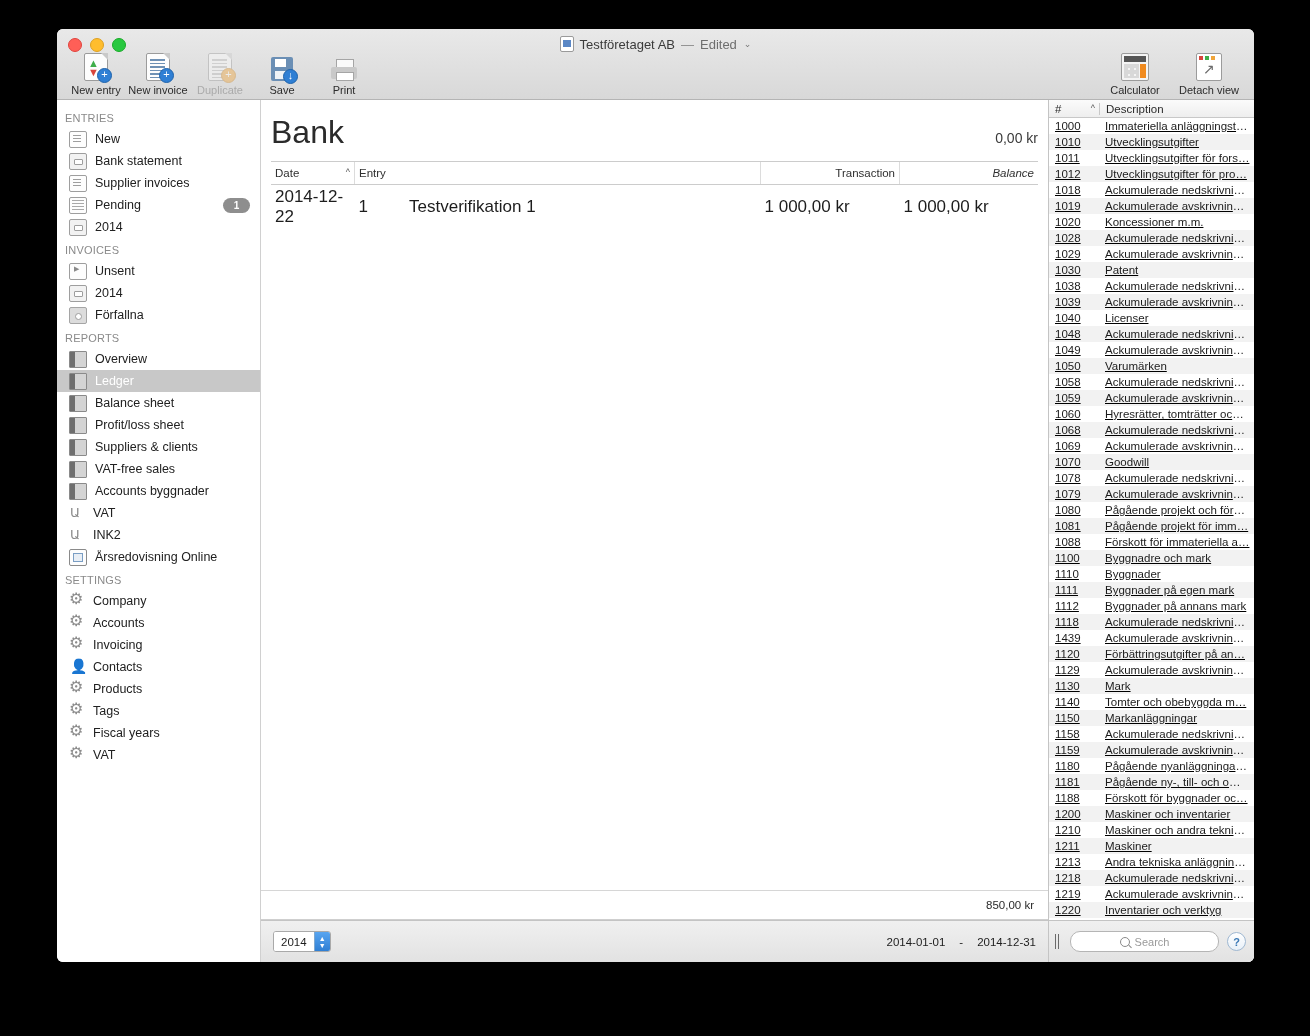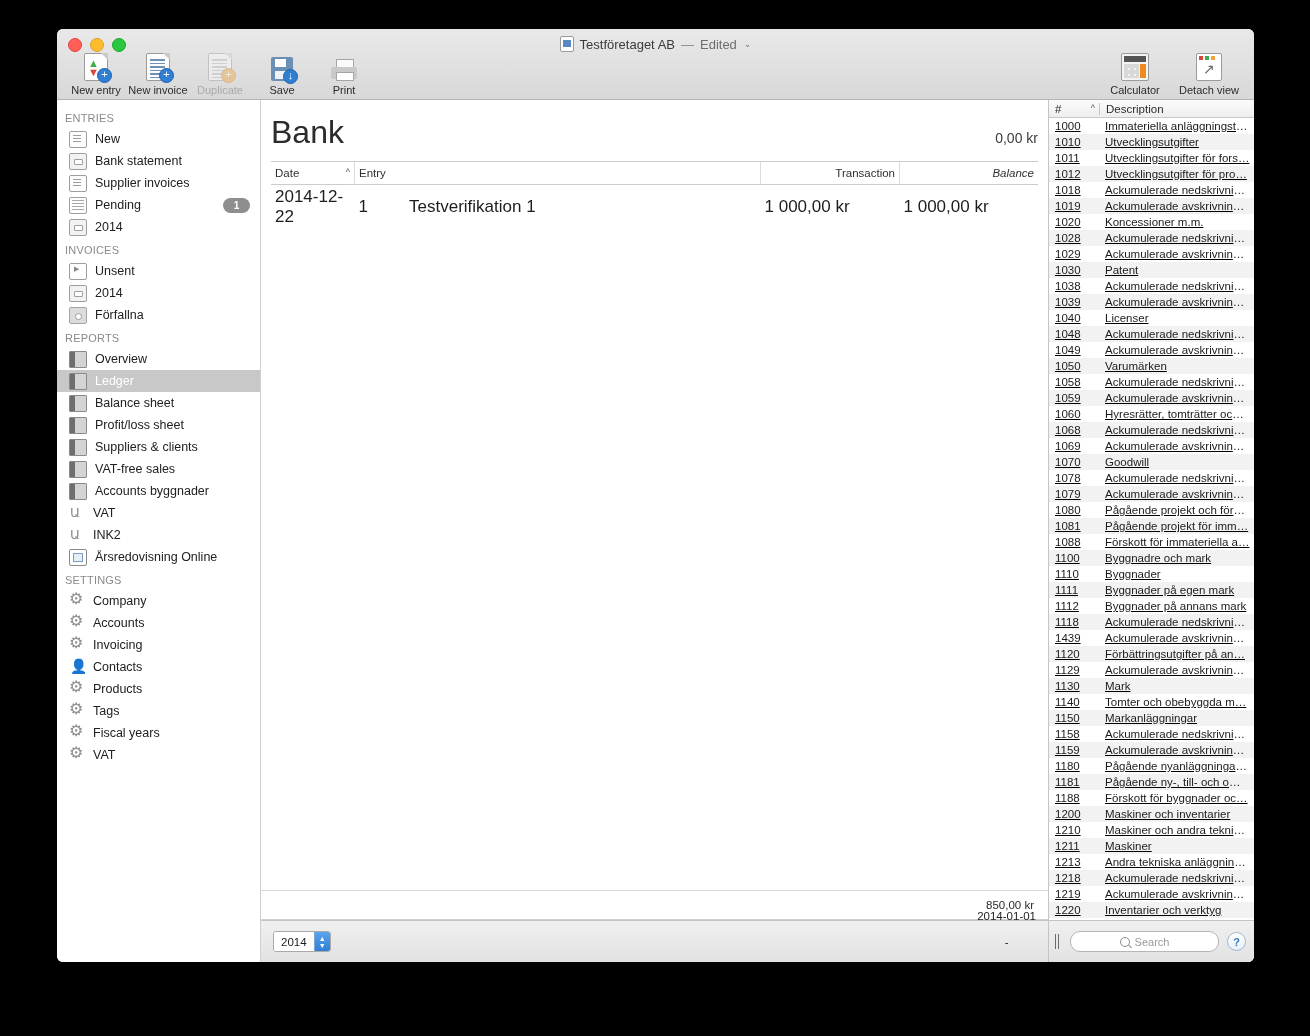--- a/index.html
+++ b/index.html
@@ -286,21 +286,21 @@
     padding: 0 7px; font-size: 11.5px; color: #1d1d1d;
     display: flex; align-items: center; background: #ffffff;
   }
   .stepper .arrows2 {
     width: 15px; background: linear-gradient(to bottom, #58a5f0, #2f7fd4);
     display: flex; flex-direction: column; align-items: center; justify-content: center;
     color: #fff; font-size: 7px; line-height: 7px;
     border-left: 1px solid #7fa8cf;
   }
   .spacer { flex: 1; }
-  .daterange { font-size: 11.5px; color: #1d1d1d; display: flex; gap: 14px; align-items:center;flex-direction:column;}
+  .daterange { font-size: 11.5px; color: #1d1d1d; display: flex; gap: 14px; align-items:center;}
 
   
   #accounts {
     width: 205px; flex: 0 0 205px;
     border-left: 1px solid #c4c4c4;
     background: #ffffff;
     display: flex; flex-direction: column;
     overflow: hidden;
   }
   .acc-head {

